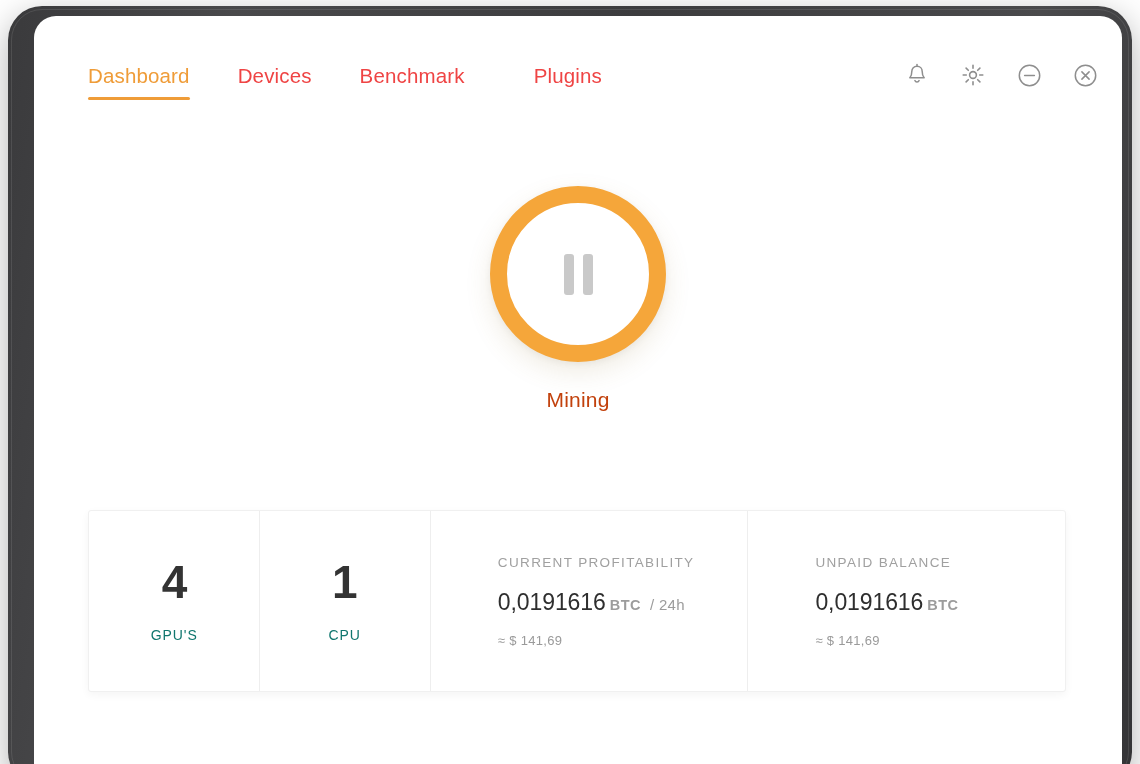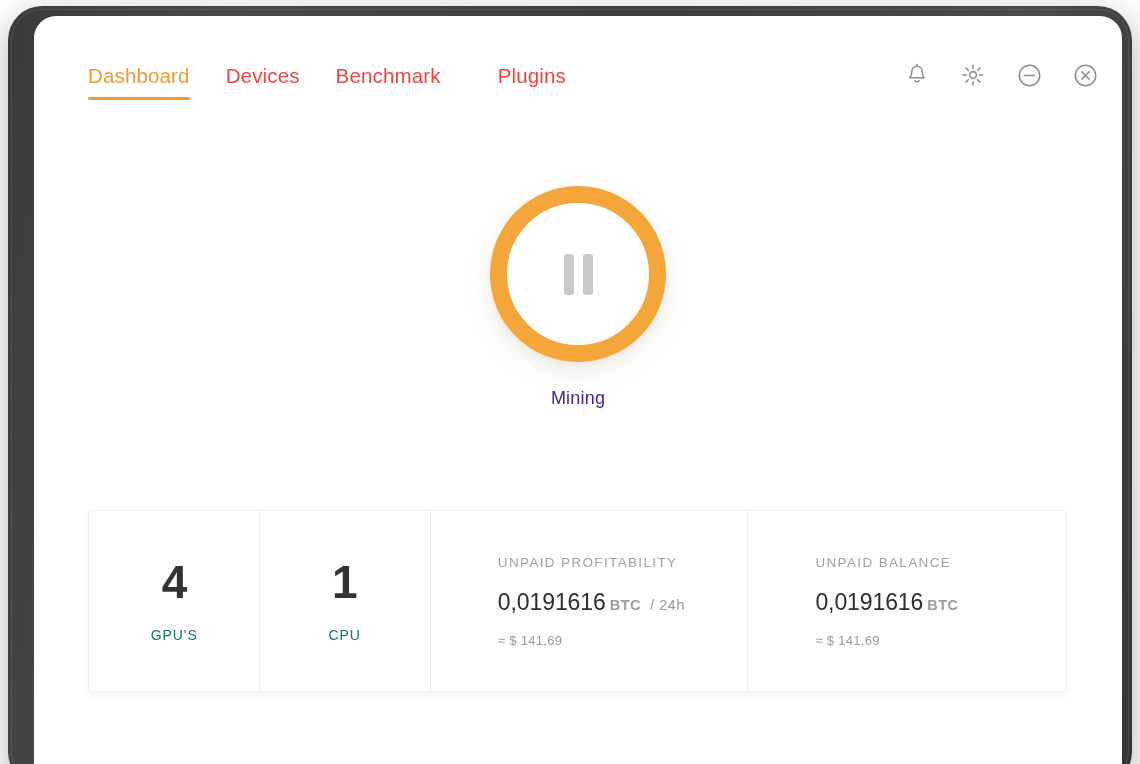--- a/index.html
+++ b/index.html
@@ -50,21 +50,21 @@
     width: 1088px;
     height: 120px;
   }
 
   .nav-tabs {
     position: absolute;
     left: 54px;
     top: 48px;
     display: flex;
     align-items: flex-start;
-    gap: 0px;
+    gap: 12px;
   }
   .nav-tab {
     position: relative;
     font-size: 20.5px;
     color: #ef4444;
     letter-spacing: 0.15px;
     padding: 0 0 12px 0;
     margin-right: 36px;
     cursor: pointer;
     white-space: nowrap;
@@ -134,22 +134,22 @@
     display: block;
     width: 10px;
     height: 41px;
     background: #c9c9c9;
     border-radius: 3px;
   }
 
   .mining-status {
     margin-top: 26px;
     text-align: center;
-    font-size: 18px;
-    color: #4c1d95;
+    font-size: 21px;
+    color: #c2410c;
     letter-spacing: 0.2px;
   }
 
   
   .stats-card {
     position: absolute;
     left: 54px;
     top: 494px;
     width: 978px;
     height: 182px;
@@ -296,21 +296,21 @@
         <div class="count-value">4</div>
         <div class="count-label">GPU'S</div>
       </div>
 
       <div class="stat-cell count">
         <div class="count-value">1</div>
         <div class="count-label">CPU</div>
       </div>
 
       <div class="stat-cell detail">
-        <div class="detail-title">UNPAID PROFITABILITY</div>
+        <div class="detail-title">CURRENT PROFITABILITY</div>
         <div class="detail-amount">
           <span class="num">0,0191616</span>
           <span class="unit">BTC</span>
           <span class="per">/ 24h</span>
         </div>
         <div class="detail-approx">≈ $ 141,69</div>
       </div>
 
       <div class="stat-cell detail">
         <div class="detail-title">UNPAID BALANCE</div>

